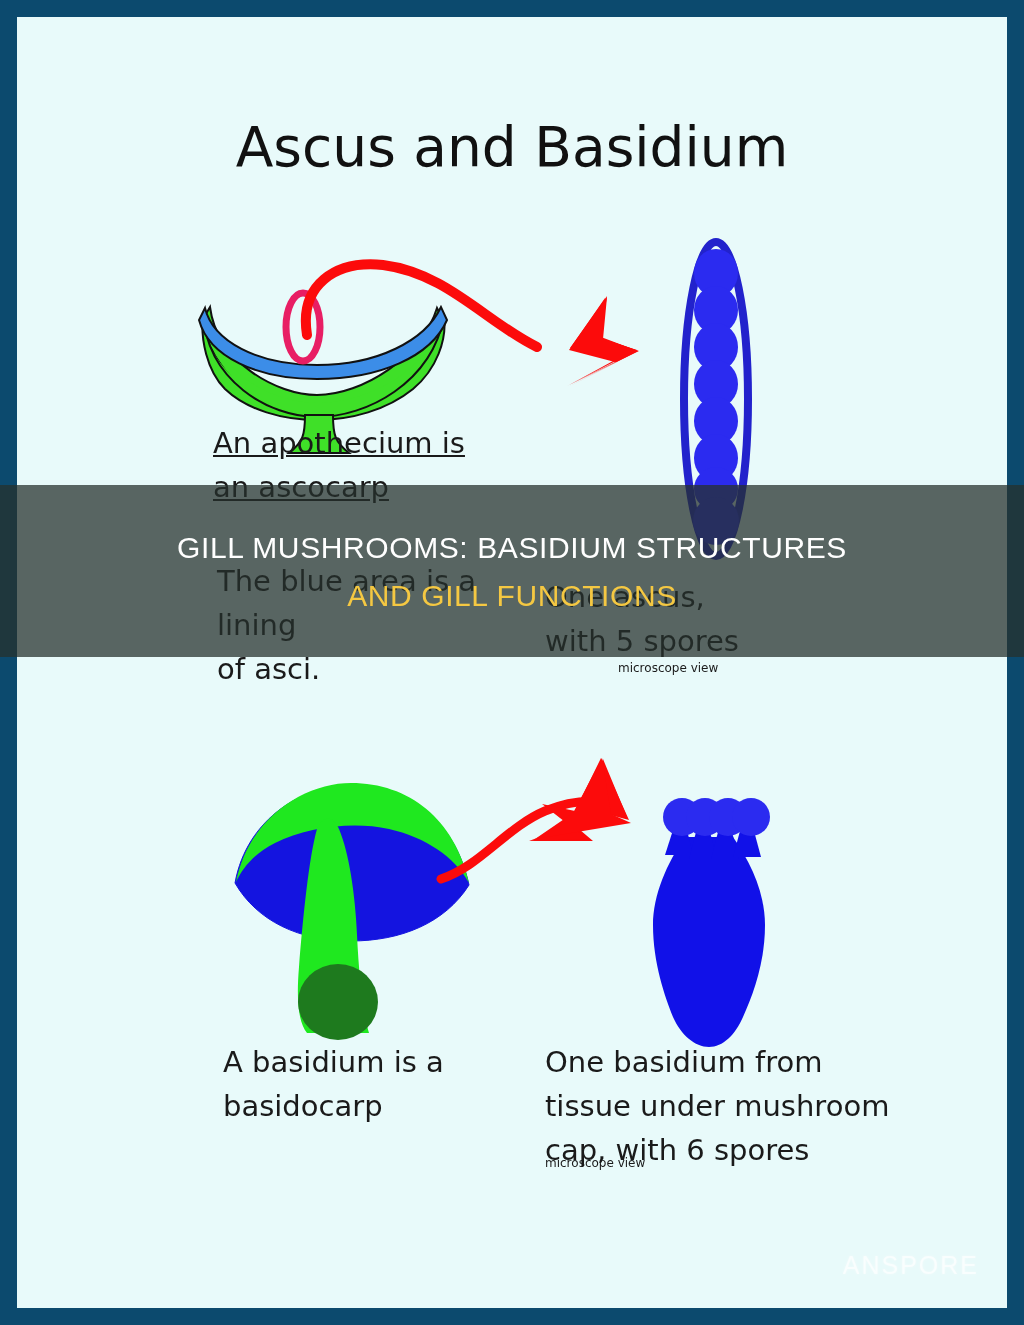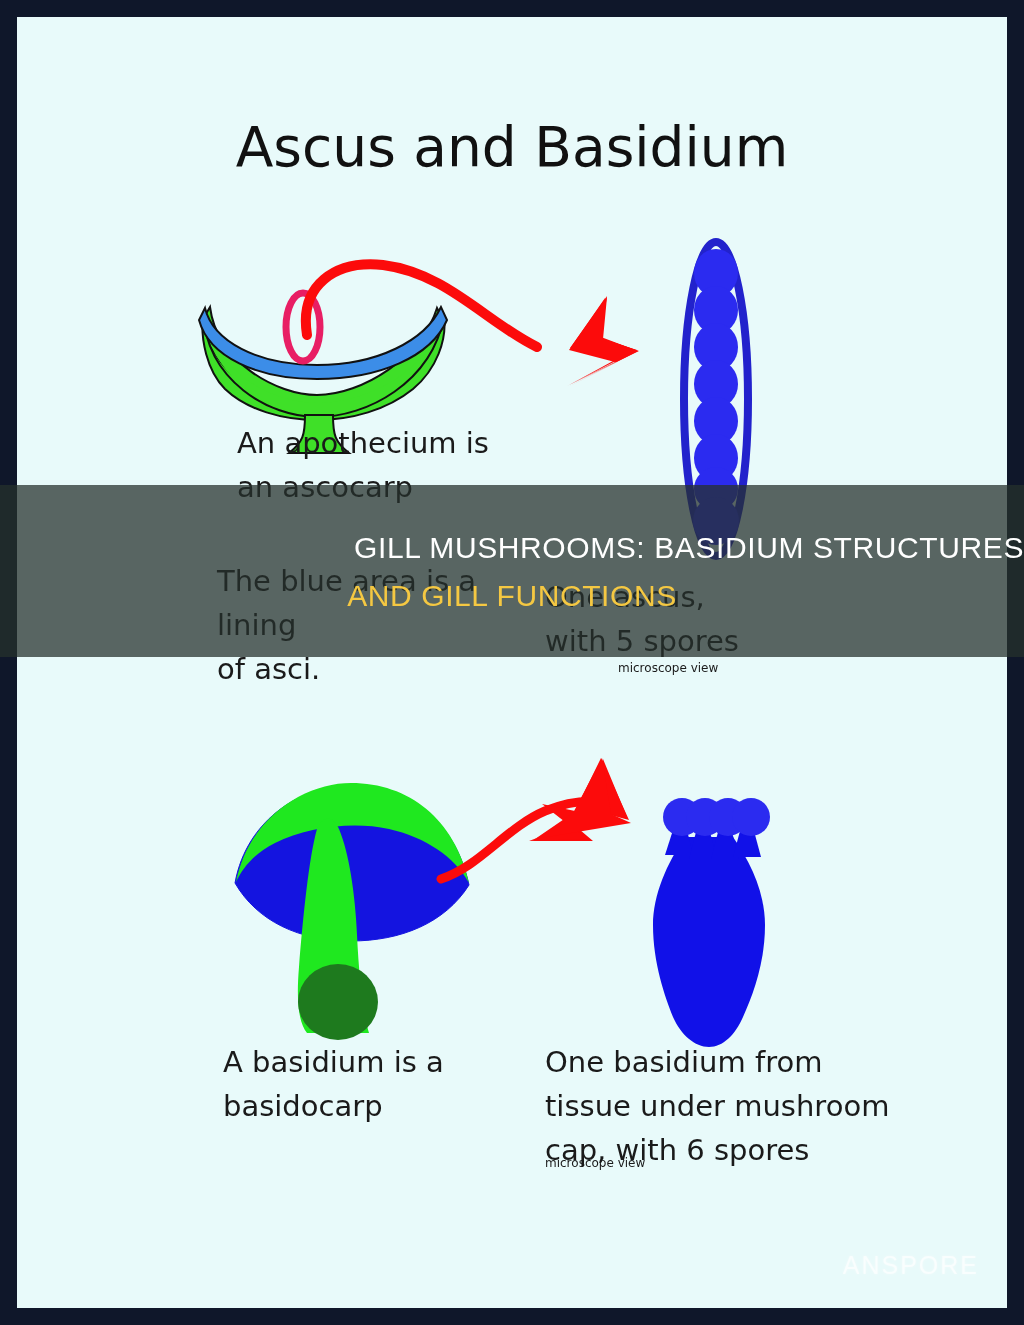--- a/index.html
+++ b/index.html
@@ -55,21 +55,21 @@
     font-family: "DejaVu Sans", sans-serif;
     font-size: 29px;
     line-height: 44px;
     white-space: pre-line;
   }
   .cap.small {
     font-size: 12px;
     line-height: 22px;
   }
 
-  #cap-apothecium { left: 220px; top: 404px; width: 330px; }
+  #cap-apothecium { left: 196px; top: 404px; width: 330px; text-decoration: underline; }
   #cap-bluearea   { left: 200px; top: 500px; width: 330px; margin-top: 42px; }
   #cap-ascus      { left: 528px; top: 558px; width: 320px; }
   #cap-ascus-sub  { left: 601px; top: 640px; width: 320px; }
   #cap-mushroom   { left: 206px; top: 1023px; width: 330px; }
   #cap-basidium   { left: 528px; top: 1023px; width: 380px; }
   #cap-basidium-sub { left: 528px; top: 1135px; width: 330px; }
 
   
   #art {
     position: absolute;
@@ -86,21 +86,21 @@
     top: 485px;
     width: 1024px;
     height: 172px;
     background: rgba(38, 48, 45, 0.74);
   }
   #overlay-line1 {
     position: absolute;
     left: 0;
     top: 531px;
     width: 1024px;
-    text-align: right;
+    text-align: center;
     color: #FFFFFF;
     font-size: 30px;
     letter-spacing: 0.6px;
     font-family: "Liberation Sans", sans-serif;
   }
   #overlay-line2 {
     position: absolute;
     left: 0;
     top: 579px;
     width: 1024px;
@@ -119,21 +119,21 @@
     font-size: 25px;
     letter-spacing: 2px;
     color: rgba(255,255,255,0.62);
     font-family: "Liberation Sans", sans-serif;
     text-shadow: 0 0 3px rgba(255,255,255,0.5);
   }
 </style>
 </head>
 <body>
 
-<div id="page" style="background: #0f172a;">
+<div id="page" style="background: #0c4a6e;">
 
   <div id="canvas" style="background: rgb(232, 250, 250);">
 
     <div id="title">Ascus and Basidium</div>
 
     <svg id="art" viewBox="0 0 990 1291" xmlns="http://www.w3.org/2000/svg">
 
       <g>
 
         <path d="M193 290 C 200 345, 260 378, 300 378 C 345 378, 405 340, 420 291

